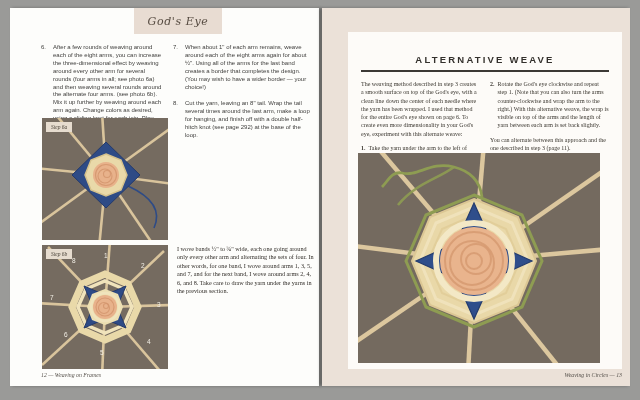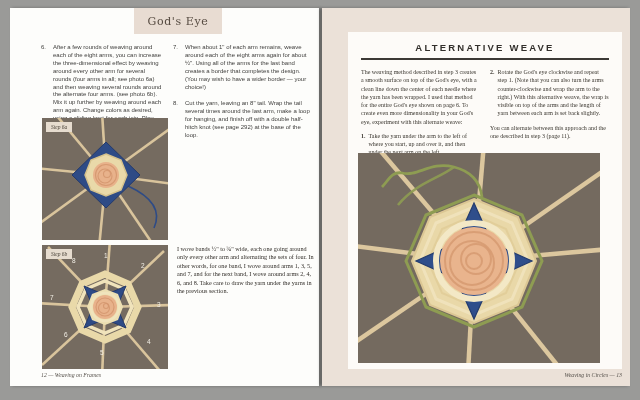--- a/index.html
+++ b/index.html
@@ -5,42 +5,42 @@
   html,body{margin:0;padding:0;}
   .stage{position:relative;width:640px;height:400px;background:#9a9a98;overflow:hidden;
          font-family:"Liberation Sans",sans-serif;}
   .page{position:absolute;top:8px;height:378px;}
   .page-left{left:10px;width:309px;background:#fdfdfb;box-shadow:2px 0 3px rgba(0,0,0,.28);}
   .page-right{left:322px;width:308px;background:#ebe1d8;box-shadow:-2px 0 3px rgba(0,0,0,.28);}
 
   
   .title-box{position:absolute;top:0;left:124px;width:88px;height:26px;background:#e8dcd2;
              display:flex;align-items:center;justify-content:center;}
-  .title-box span{font-family:"DejaVu Serif",serif;font-size:11px;color:#564b41;letter-spacing:.6px;}
+  .title-box span{font-family:"DejaVu Serif",serif;font-size:11px;color:#564b41;letter-spacing:.6px;font-style:italic;}
   .cols{position:absolute;top:36px;left:31px;display:flex;gap:9px;}
   .col1{width:123px;}
   .col2{width:137px;}
   .step{display:flex;gap:4px;font-size:6px;line-height:1.32;color:#3f3e3c;margin-bottom:9px;}
   .step .num{flex:none;width:8px;}
   .photo{position:absolute;overflow:hidden;}
   .photo svg{display:block;}
   .photo-6a{left:32px;top:110px;width:126px;height:122px;}
   .photo-6b{left:32px;top:237px;width:126px;height:124px;}
   .badge{position:absolute;top:4px;left:4px;background:#e6dccf;padding:2px 5px;
          font-family:"Liberation Serif",serif;font-style:italic;font-size:5.5px;color:#4c453b;}
   .caption{position:absolute;left:167px;top:237px;width:137px;
            font-family:"Liberation Serif",serif;font-size:6.2px;line-height:1.36;color:#332f2a;}
   .footer{position:absolute;bottom:8px;font-family:"Liberation Serif",serif;font-style:italic;
           font-size:5.8px;color:#55504a;}
   .footer-left{left:31px;}
   .footer-right{right:8px;}
 
   
   .panel{position:absolute;left:26px;top:24px;width:274px;height:337px;background:#fdfbf8;}
-  .heading{margin-top:10px;text-align:center;font-size:9.5px;font-weight:bold;
+  .heading{margin-top:22px;text-align:center;font-size:9.5px;font-weight:bold;
            letter-spacing:2.2px;color:#33302c;}
   .rule{height:2px;background:#3c3935;margin:5px 13px 8px 13px;}
   .panel-cols{display:flex;gap:10px;padding:0 13px;font-family:"Liberation Serif",serif;
               font-size:6px;line-height:1.38;color:#3a362f;}
   .pcol{width:119px;}
   .intro{margin:0 0 6px 0;}
   .rstep{display:flex;gap:3px;margin-bottom:6px;}
   .rstep .rnum{flex:none;font-weight:bold;}
   .closing{margin:0;}
   .photo-right{left:10px;top:121px;width:242px;height:210px;}

